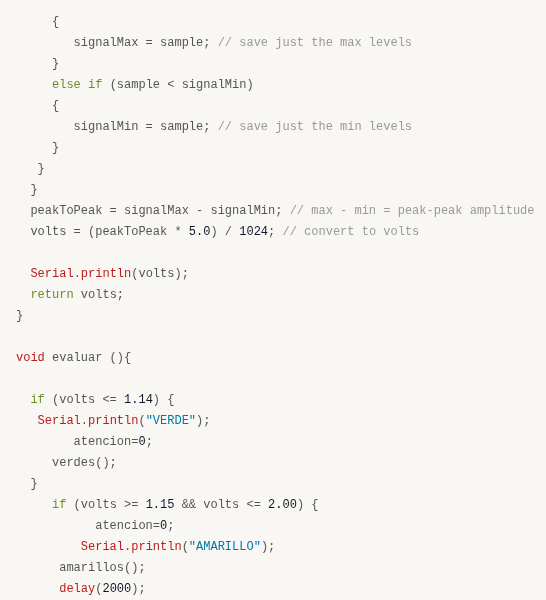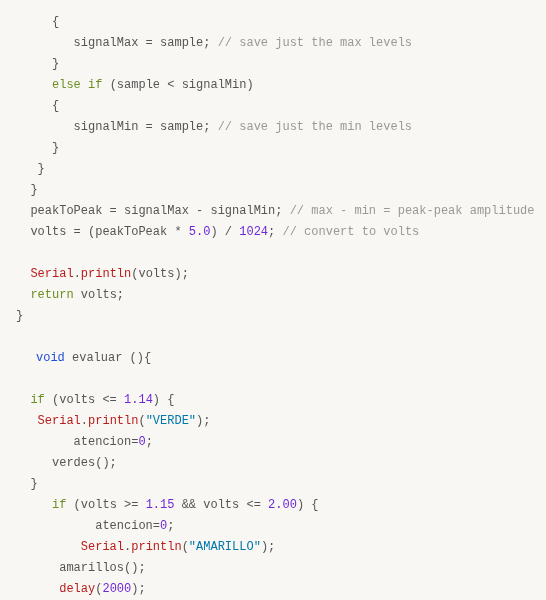--- a/index.html
+++ b/index.html
@@ -13,21 +13,21 @@
     width: 546px;
     box-sizing: border-box;
   }
   pre {
     margin: 0;
     white-space: pre;
     font-family: inherit;
   }
   .kw { color: #6b8e23; }
   .cm { color: #999; text-align: center; }
-  .ty { color: #1d4ed8; margin-left: 20px; }
+  .ty { color: #b91c1c; }
   .ob { color: #b91c1c; }
-  .nu { color: #6d28d9; }
+  .nu { color: #0f172a; }
   .st { color: #0077aa; }
 </style>
 </head>
 <body>
 
 <pre id="code"><div><span>     {</span></div><div><span>        signalMax = sample; </span><span class="cm">// save just the max levels</span></div><div><span>     }</span></div><div><span>     </span><span class="kw">else</span><span> </span><span class="kw">if</span><span> (sample &lt; signalMin)</span></div><div><span>     {</span></div><div><span>        signalMin = sample; </span><span class="cm">// save just the min levels</span></div><div><span>     }</span></div><div><span>   }</span></div><div><span>  }</span></div><div><span>  peakToPeak = signalMax - signalMin; </span><span class="cm">// max - min = peak-peak amplitude</span></div><div><span>  volts = (peakToPeak * </span><span class="nu">5.0</span><span>) / </span><span class="nu">1024</span><span>; </span><span class="cm">// convert to volts</span></div><div><span> </span></div><div><span>  </span><span class="ob">Serial</span><span>.</span><span class="ob">println</span><span>(volts);</span></div><div><span>  </span><span class="kw">return</span><span> volts;</span></div><div><span>}</span></div><div><span> </span></div><div><span class="ty">void</span><span> evaluar (){</span></div><div><span> </span></div><div><span>  </span><span class="kw">if</span><span> (volts &lt;= </span><span class="nu">1.14</span><span>) {</span></div><div><span>   </span><span class="ob">Serial</span><span>.</span><span class="ob">println</span><span>(</span><span class="st">"VERDE"</span><span>);</span></div><div><span>        atencion=</span><span class="nu">0</span><span>;</span></div><div><span>     verdes();</span></div><div><span>  }</span></div><div><span>     </span><span class="kw">if</span><span> (volts &gt;= </span><span class="nu">1.15</span><span> &amp;&amp; volts &lt;= </span><span class="nu">2.00</span><span>) {</span></div><div><span>           atencion=</span><span class="nu">0</span><span>;</span></div><div><span>         </span><span class="ob">Serial</span><span>.</span><span class="ob">println</span><span>(</span><span class="st">"AMARILLO"</span><span>);</span></div><div><span>      amarillos();</span></div><div><span>      </span><span class="ob">delay</span><span>(</span><span class="nu">2000</span><span>);</span></div></pre>
 
 </body></html>

